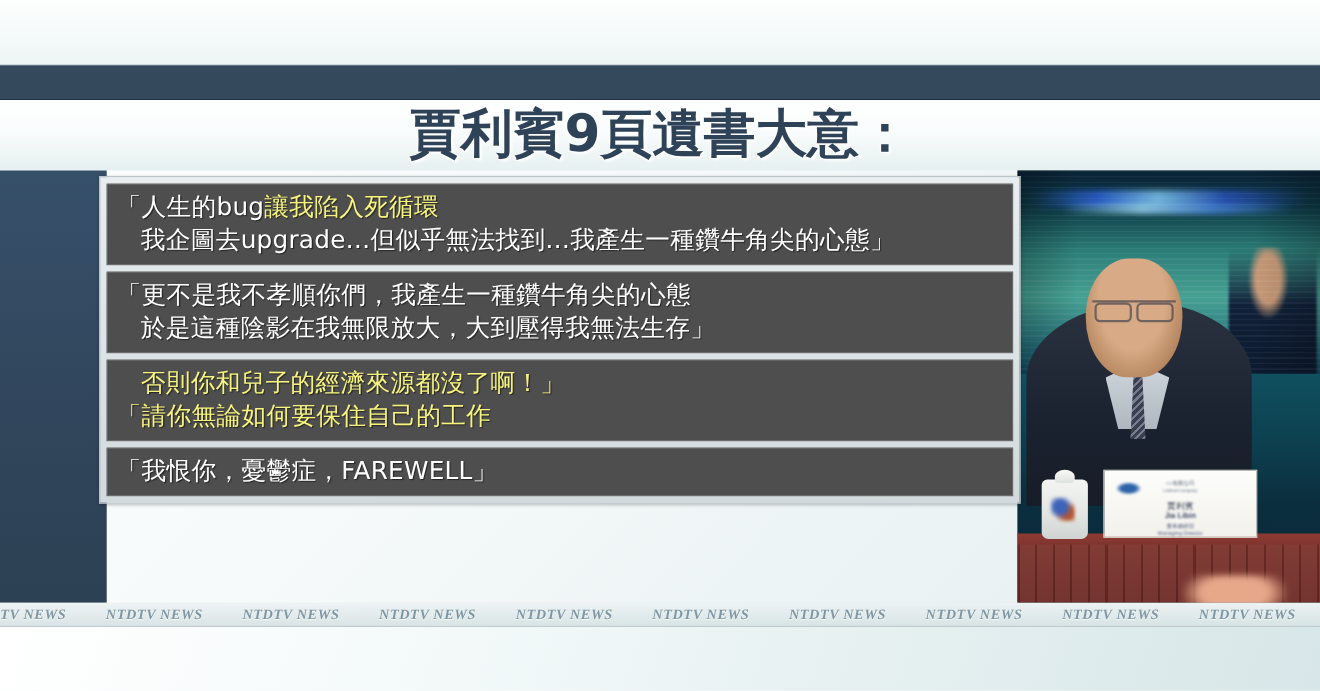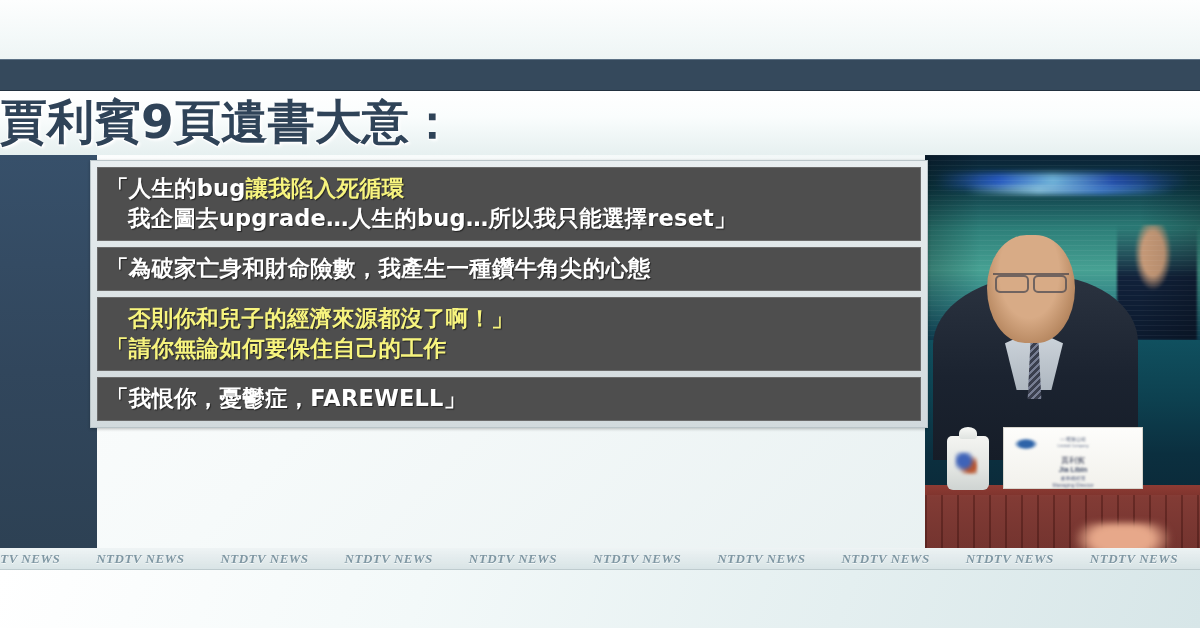--- a/index.html
+++ b/index.html
@@ -33,21 +33,21 @@
   }
   .title-band {
     position: absolute;
     left: 0; top: 91px; width: 1200px; height: 64px;
     background: linear-gradient(180deg, #ffffff 0%, #fafdfd 40%, #e6f0f0 100%);
   }
   .headline {
     position: absolute;
     left: 0; top: 92px;
     width: 1200px;
-    text-align: left;
+    text-align: center;
     font-family: "DejaVu Sans", sans-serif;
     font-weight: bold;
     font-size: 47px;
     line-height: 60px;
     letter-spacing: 0px;
     color: #2f4358;
     text-shadow:
       0 0 2px #ffffff,
       1px 1px 0 #ffffff,
       -1px 1px 0 #ffffff,
@@ -205,21 +205,21 @@
   }
   .quote-box {
     background: #4e4e4e;
     border: 1px solid #6b6b6b;
     padding: 5px 8px 7px 8px;
     margin-bottom: 6px;
   }
   .quote-box:last-child { margin-bottom: 0; }
   .qline {
     font-family: "DejaVu Sans", "Liberation Sans", sans-serif;
-    font-weight: bold;
+    font-weight: normal;
     font-size: 22.5px;
     line-height: 30px;
     white-space: nowrap;
     letter-spacing: 0.2px;
     text-shadow: 1px 1px 1px rgba(0,0,0,0.55);
   }
   .qline.indent { padding-left: 22px; }
   .c-white  { color: #ffffff; }
   .c-yellow { color: #f7f47e; }
 
@@ -288,24 +288,25 @@
       <div class="np-line np-en">Jia Libin</div>
       <div class="np-line np-tt">董事總經理</div>
       <div class="np-line np-tten">Managing Director</div>
     </div>
     <div class="ph-hand"></div>
   </div>
 
   <div class="quote-frame" id="quote-frame">
       <div class="quote-box">
         <div class="qline"><span class="c-white">「人生的bug</span><span class="c-yellow">讓我陷入死循環</span></div>
-        <div class="qline indent"><span class="c-white">我企圖去upgrade…人生的bug…所以我只能選擇reset」</span></div>
+        <div class="qline indent"><span class="c-white">我企圖去upgrade…但似乎無法找到…我產生一種鑽牛角尖的心態」</span></div>
       </div>
       <div class="quote-box">
-        <div class="qline"><span class="c-white">「為破家亡身和財命險數，我產生一種鑽牛角尖的心態</span></div>
+        <div class="qline"><span class="c-white">「更不是我不孝順你們，我產生一種鑽牛角尖的心態</span></div>
+        <div class="qline indent"><span class="c-white">於是這種陰影在我無限放大，大到壓得我無法生存」</span></div>
       </div>
       <div class="quote-box">
         <div class="qline indent"><span class="c-yellow">否則你和兒子的經濟來源都沒了啊！」</span></div>
         <div class="qline"><span class="c-yellow">「請你無論如何要保住自己的工作</span></div>
       </div>
       <div class="quote-box">
         <div class="qline"><span class="c-white">「我恨你，憂鬱症，FAREWELL」</span></div>
       </div>
     </div>
 

